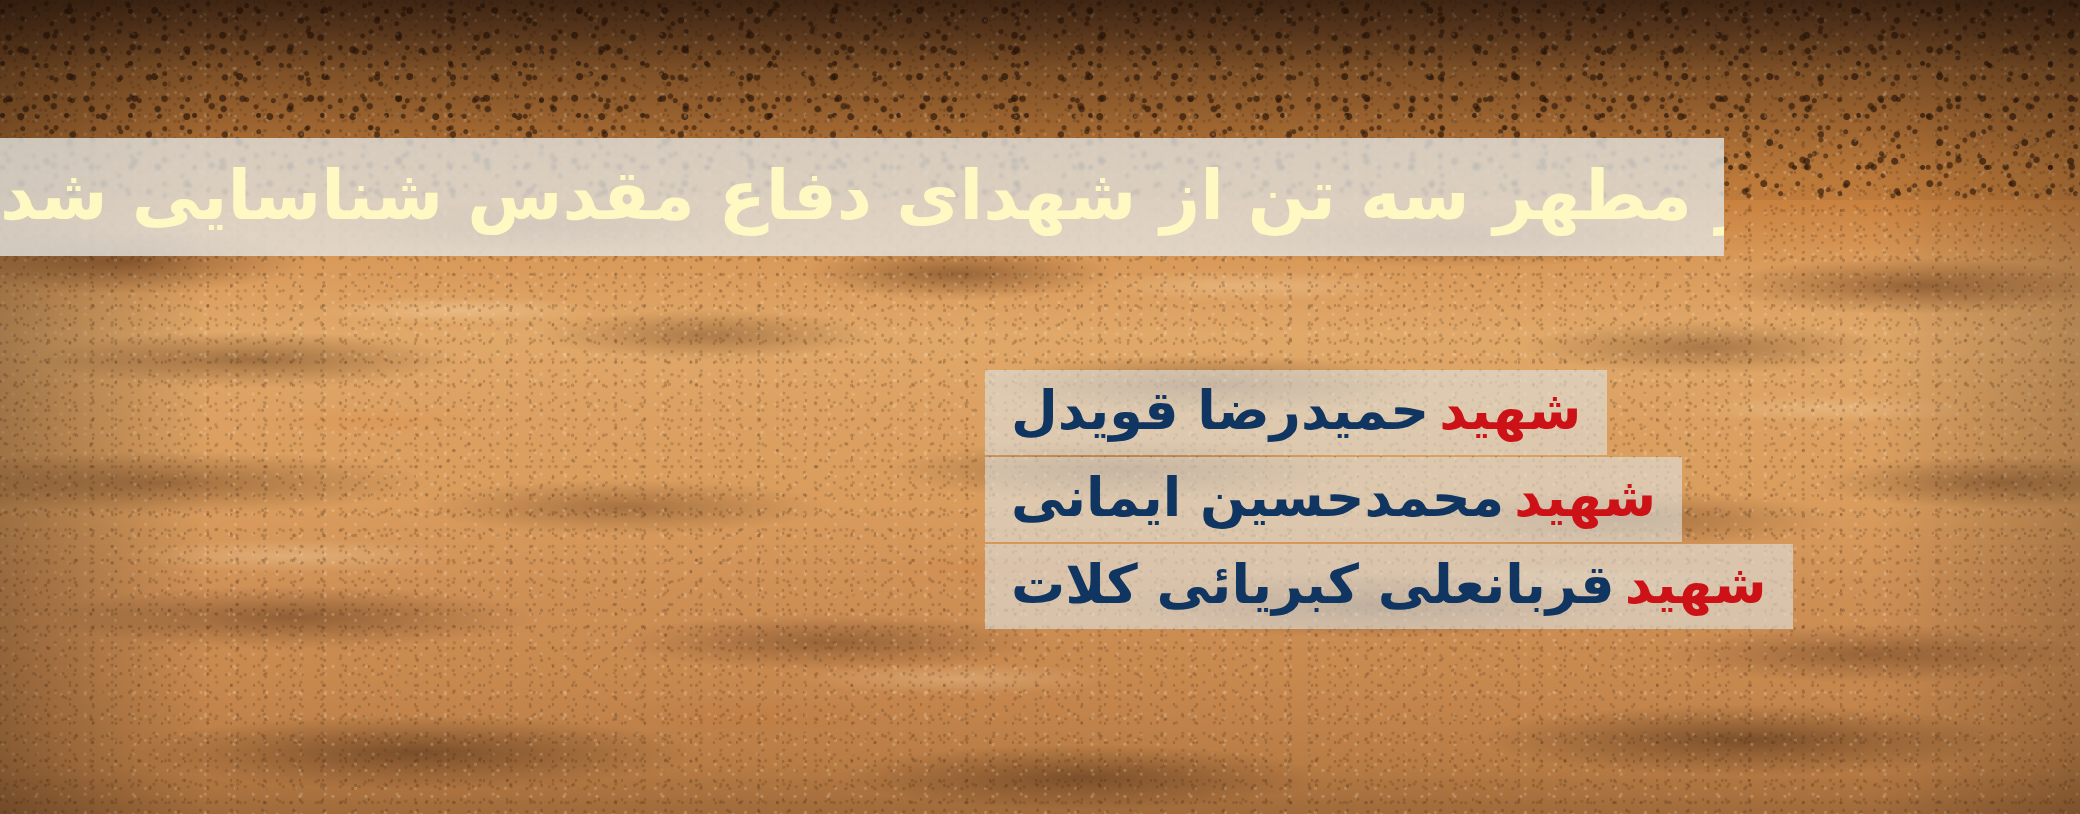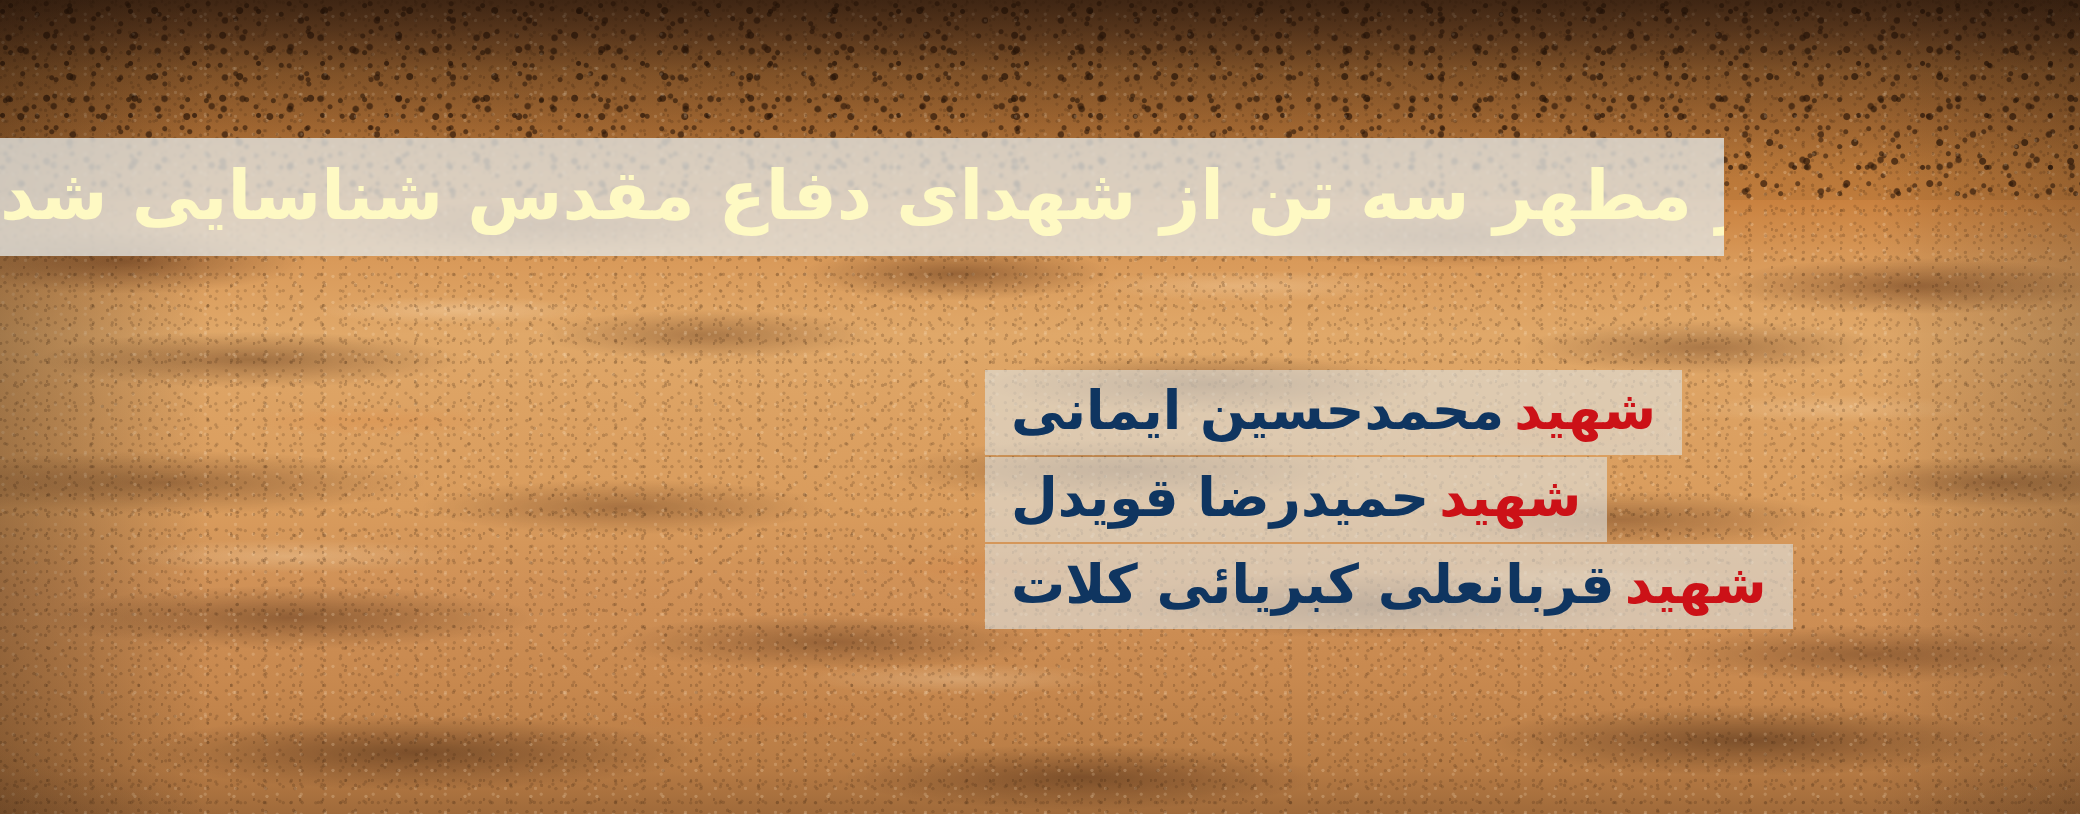--- a/index.html
+++ b/index.html
@@ -228,27 +228,27 @@
     <div class="grain"></div>
     <div class="vignette"></div>
   </div>
 
   <div class="headline-band">
     <div class="headline">پیکر مطهر سه تن از شهدای دفاع مقدس شناسایی شد</div>
   </div>
 
   <div class="names">
 
+    <div class="name-row row-1">
+      <span class="shahid">شهید</span><span class="fullname">حمیدرضا قویدل</span>
+    </div>
+
     <div class="name-row row-2">
       <span class="shahid">شهید</span><span class="fullname">محمدحسین ایمانی</span>
     </div>
 
-    <div class="name-row row-1">
-      <span class="shahid">شهید</span><span class="fullname">حمیدرضا قویدل</span>
-    </div>
-
     <div class="name-row row-3">
       <span class="shahid">شهید</span><span class="fullname">قربانعلی کبریائی کلات</span>
     </div>
 
   </div>
 
 </div>
 
 </body></html>

